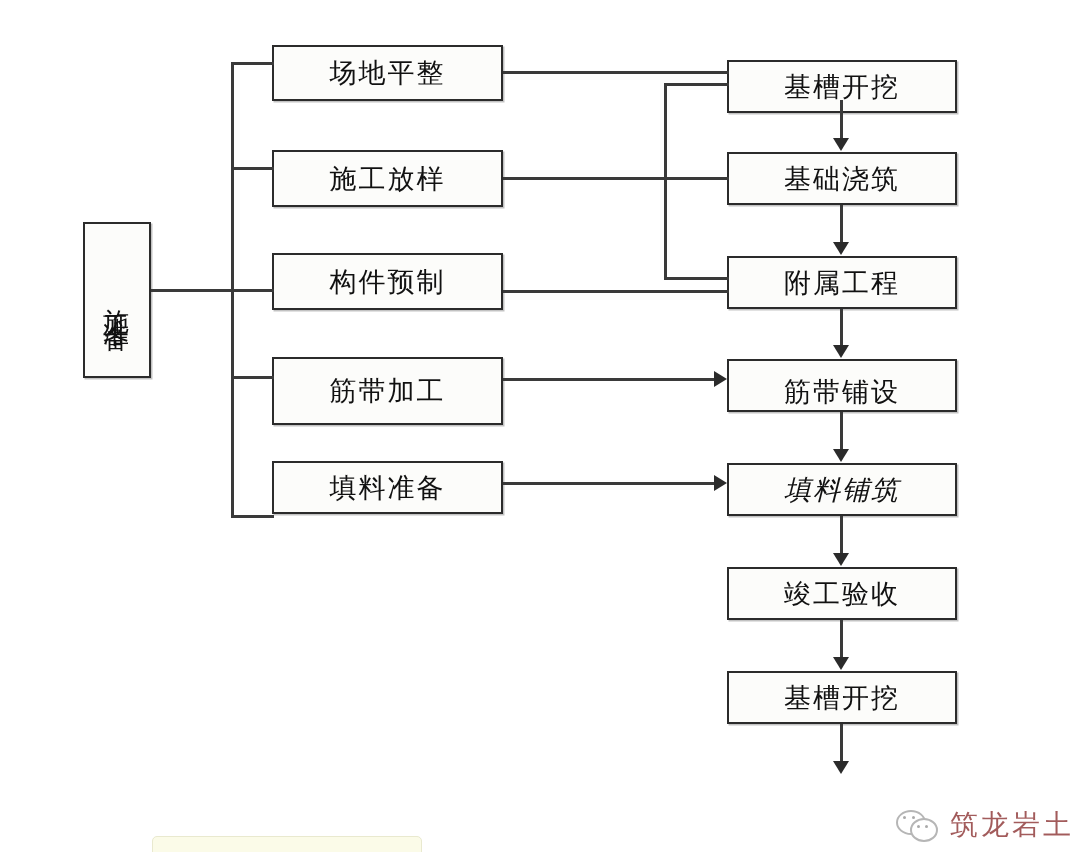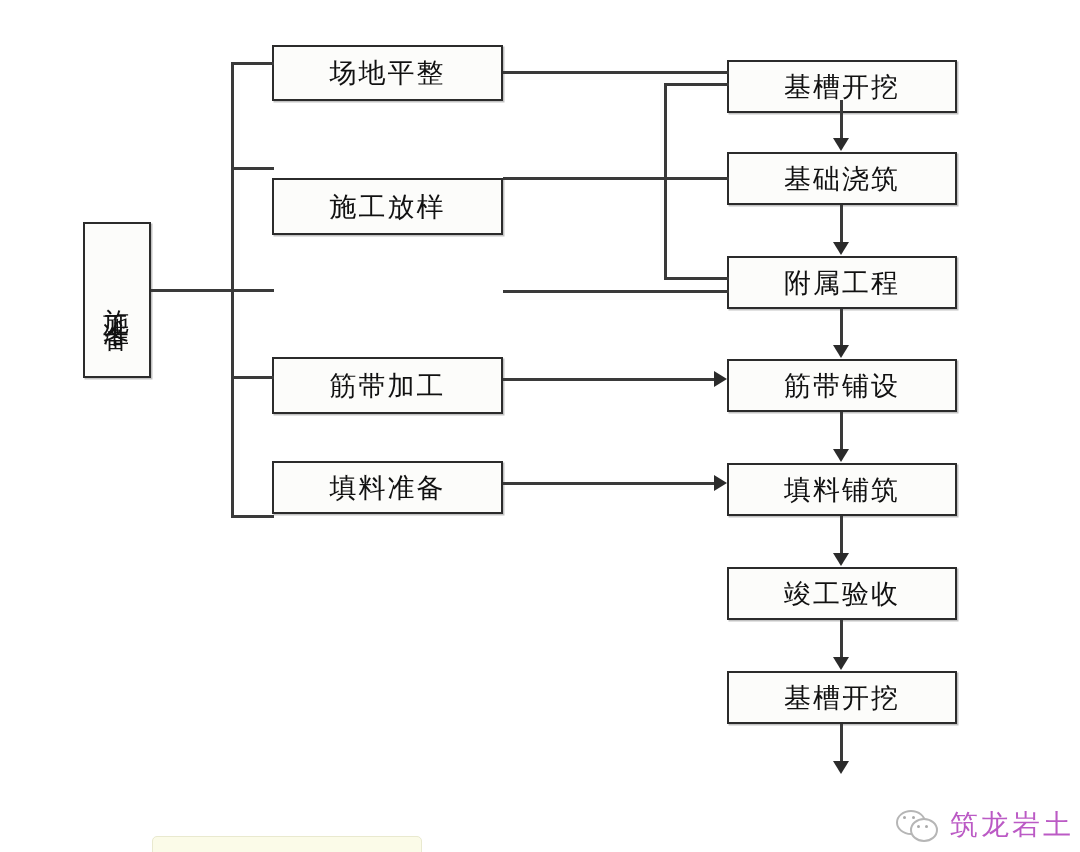--- a/index.html
+++ b/index.html
@@ -42,21 +42,21 @@
     border-bottom:8px solid transparent;
     border-left:13px solid #2b2b2b;
   }
 
   #watermark{
     position:absolute;right:6px;bottom:8px;
     display:flex;align-items:center;gap:10px;
     opacity:.72;pointer-events:none;
   }
   #watermark .wm-text{
-    font-size:28px;color:#a21caf;letter-spacing:3px;
+    font-size:28px;color:#7f1d1d;letter-spacing:3px;
     font-family:"DejaVu Sans","Liberation Sans",sans-serif;
   }
   #watermark .wm-icon{position:relative;width:44px;height:34px;}
   #watermark .wm-icon .b1,#watermark .wm-icon .b2{
     position:absolute;border:2px solid #9a9a9a;border-radius:50%;background:#fff;
   }
   #watermark .wm-icon .b1{left:0;top:2px;width:26px;height:21px;}
   #watermark .wm-icon .b2{left:14px;top:10px;width:24px;height:20px;}
   #watermark .wm-icon .d{position:absolute;width:3px;height:3px;border-radius:50%;background:#8a8a8a;}
 
@@ -70,43 +70,46 @@
 
 <div id="stage">
 
   <div class="node vertical" style="left:83px;top:222px;width:68px;height:156px;">
     <span class="lbl">施工准备</span>
   </div>
 
   <div class="node" style="left:272px;top:45px;width:231px;height:56px;">
     <span class="lbl">场地平整</span>
   </div>
-  <div class="node" style="left:272px;top:150px;width:231px;height:57px;margin-top:28px;">
+  <div class="node" style="left:272px;top:150px;width:231px;height:57px;">
     <span class="lbl">施工放样</span>
   </div>
-  <div class="node" style="left:272px;top:357px;width:231px;height:57px;">
+  <div class="node" style="left:272px;top:253px;width:231px;height:57px;">
+    <span class="lbl">构件预制</span>
+  </div>
+  <div class="node" style="left:272px;top:357px;width:231px;height:68px;">
     <span class="lbl">筋带加工</span>
   </div>
   <div class="node" style="left:272px;top:461px;width:231px;height:53px;">
     <span class="lbl">填料准备</span>
   </div>
 
   <div class="node" style="left:727px;top:47px;width:230px;height:53px;margin-top:13px;">
     <span class="lbl">基槽开挖</span>
   </div>
   <div class="node" style="left:727px;top:152px;width:230px;height:53px;">
     <span class="lbl">基础浇筑</span>
   </div>
   <div class="node" style="left:727px;top:256px;width:230px;height:53px;">
     <span class="lbl">附属工程</span>
   </div>
-  <div class="node" style="left:727px;top:359px;width:230px;height:53px;">
+  <div class="node" style="left:727px;top:359px;width:230px;height:53px;align-items:flex-end;">
     <span class="lbl">筋带铺设</span>
   </div>
-  <div class="node" style="left:727px;top:463px;width:230px;height:53px;">
+  <div class="node" style="left:727px;top:463px;width:230px;height:53px;font-style:italic;">
     <span class="lbl">填料铺筑</span>
   </div>
   <div class="node" style="left:727px;top:567px;width:230px;height:53px;">
     <span class="lbl">竣工验收</span>
   </div>
   <div class="node" style="left:727px;top:671px;width:230px;height:53px;">
     <span class="lbl">基槽开挖</span>
   </div>
 
   <div class="ln h" style="left:151px;top:289px;width:82px;"></div>

